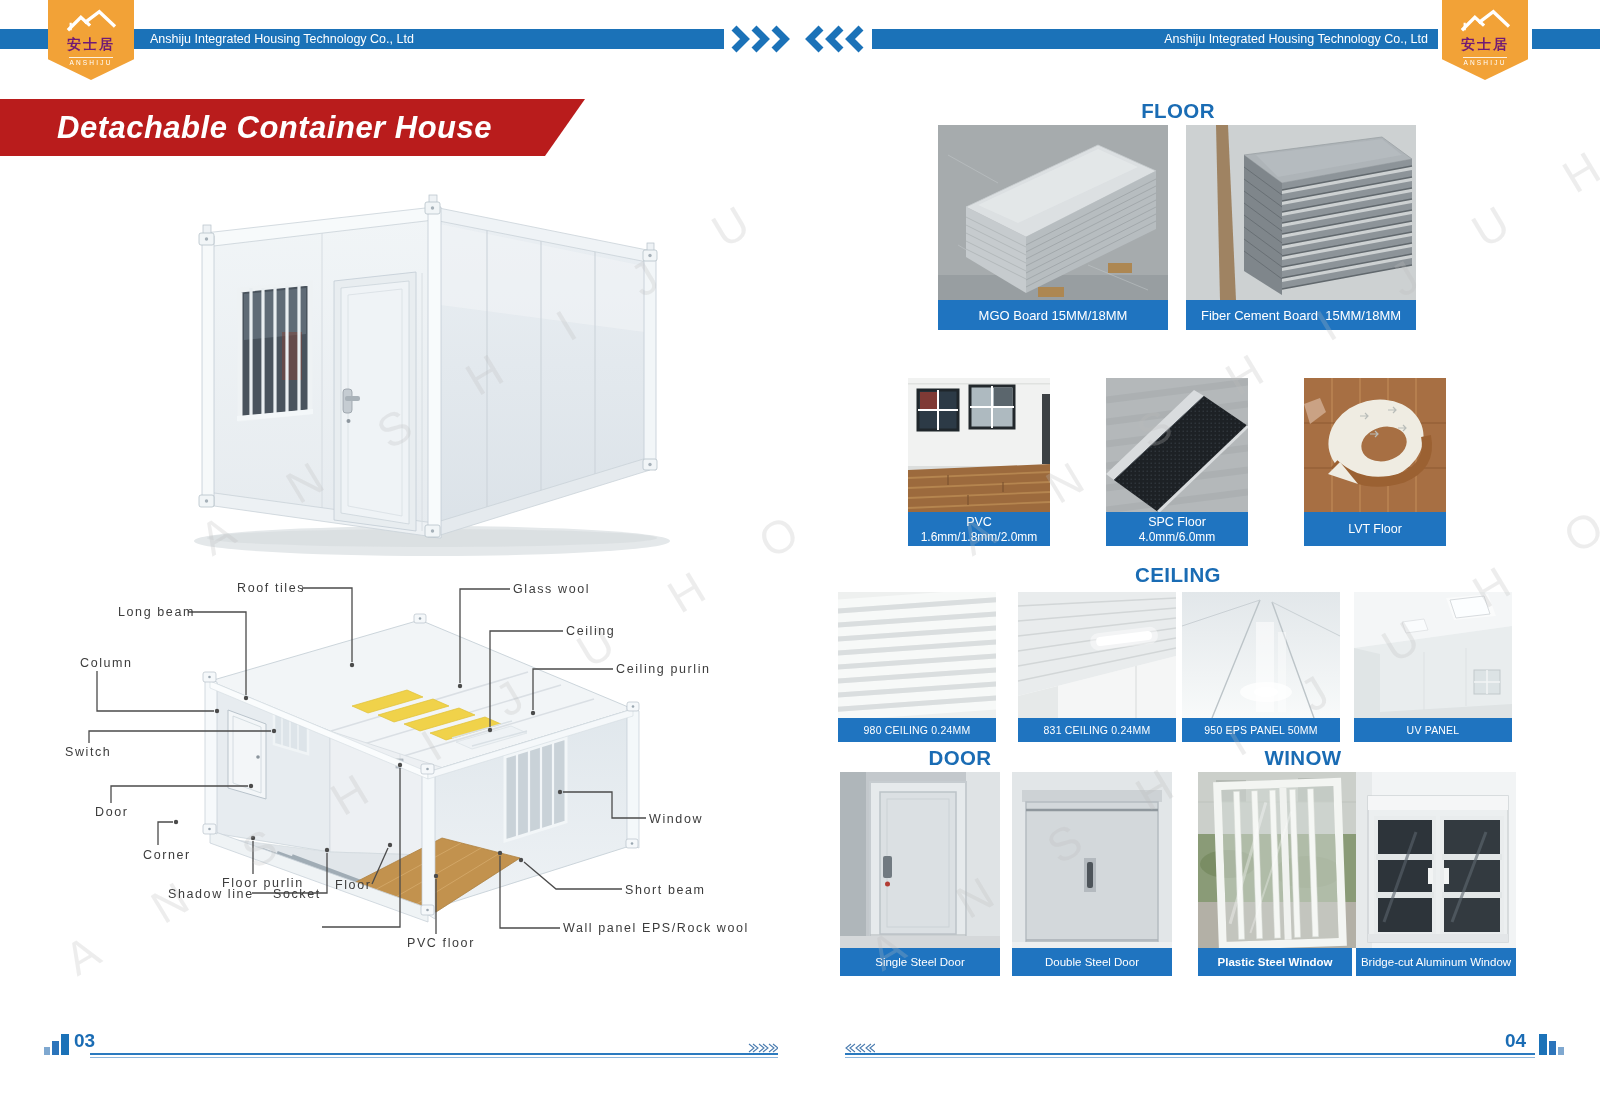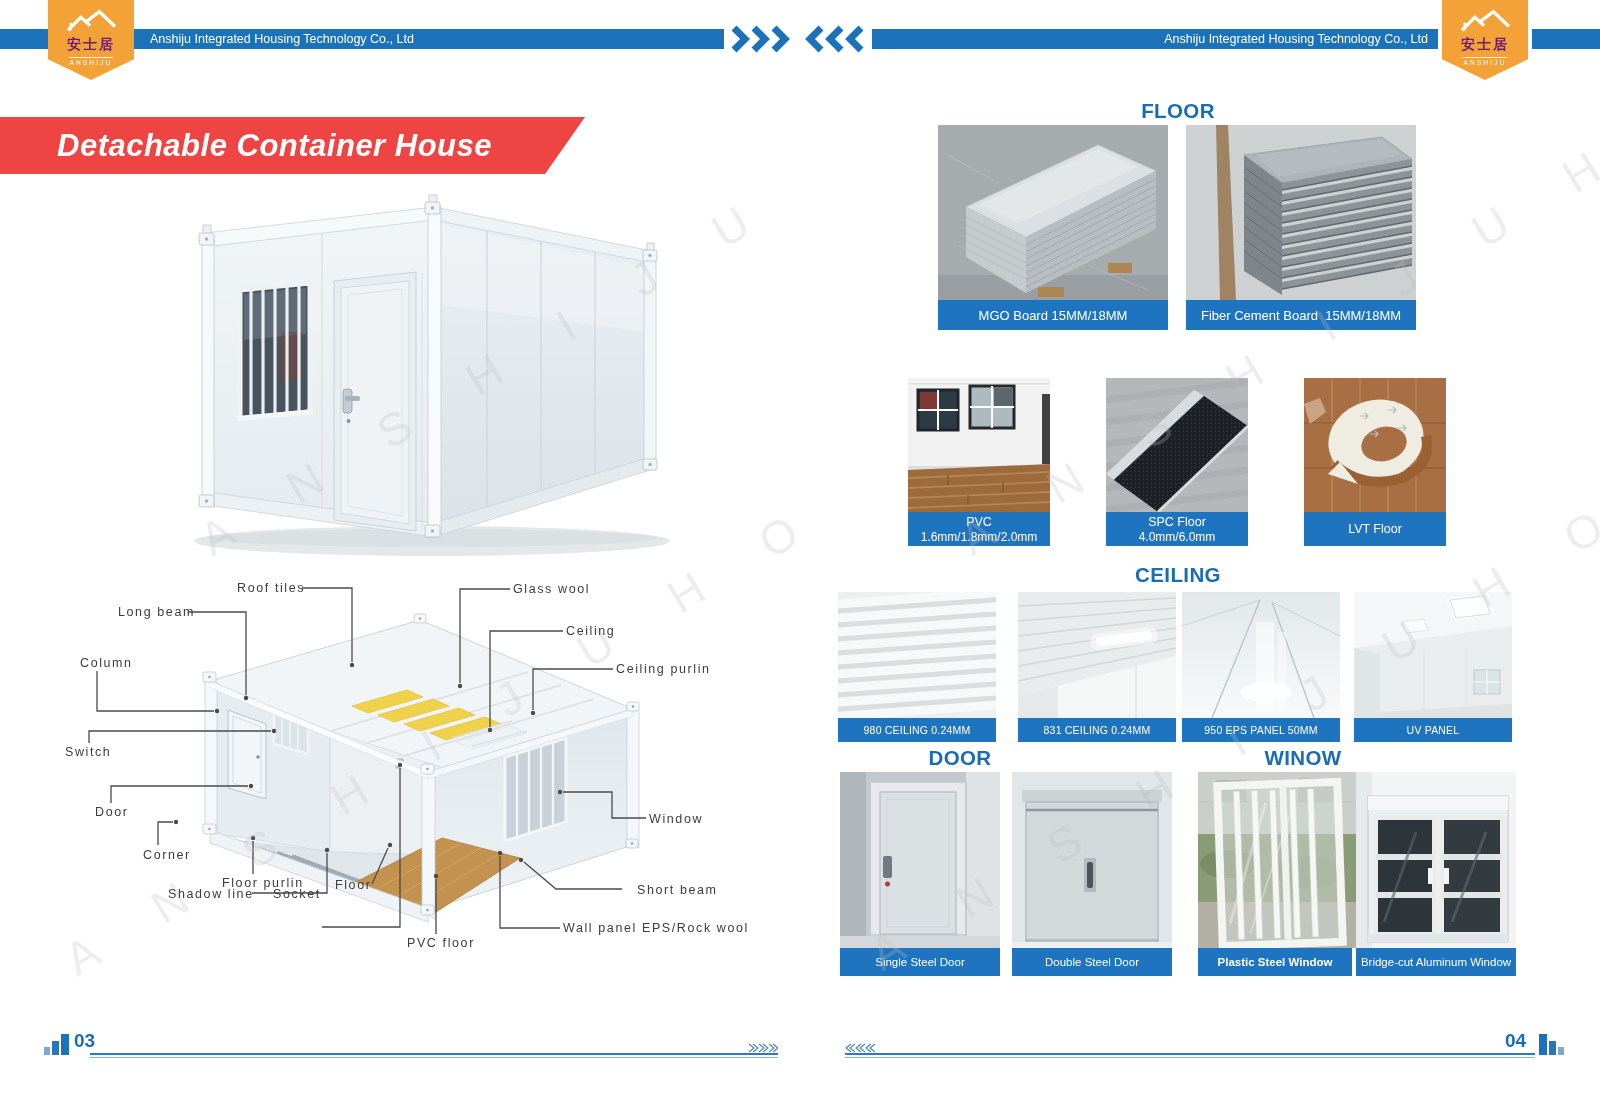--- a/index.html
+++ b/index.html
@@ -18,21 +18,21 @@
   .hbar-text{color:#fff;font-size:12.5px;line-height:20px;white-space:nowrap;}
   .badge{position:absolute;top:0;width:86px;height:80px;background:#f2a237;z-index:6;text-align:center;
          clip-path:polygon(0 0,100% 0,100% 74%,50% 100%,0 74%);}
   .badge svg{margin-top:9px;}
   .bcn{color:#701a75;font-size:14px;font-weight:bold;letter-spacing:2px;line-height:14px;}
   .ben{color:#fff;font-size:6.5px;letter-spacing:2.2px;display:inline-block;border-top:1px solid rgba(255,255,255,.85);
        padding-top:1px;margin-top:1px;line-height:7px;}
   .hchev{position:absolute;z-index:5;}
 
   
-  .banner{position:absolute;left:0;top:117px;width:585px;height:57px;background:#ef4444;z-index:4;
+  .banner{position:absolute;left:0;top:99px;width:585px;height:57px;background:#b91c1c;z-index:4;
           clip-path:polygon(0 0,100% 0,calc(100% - 40px) 100%,0 100%);}
   .banner span{display:block;color:#fff;font-size:31px;font-weight:bold;font-style:italic;
                line-height:57px;padding-left:57px;letter-spacing:.5px;}
 
   
   .lp-svg{position:absolute;left:0;top:0;z-index:2;}
   .dlabel{position:absolute;z-index:4;font-size:12.5px;letter-spacing:1.6px;color:#3c3c3c;white-space:nowrap;}
 
   
   .sec-h{position:absolute;z-index:4;color:#1a6cb4;font-weight:bold;font-size:20.5px;letter-spacing:.4px;text-align:center;}
@@ -257,21 +257,21 @@
     <div class="dlabel" style="left:143px;top:848px;">Corner</div>
     <div class="dlabel" style="left:222px;top:876px;">Floor purlin</div>
     <div class="dlabel" style="left:168px;top:887px;">Shadow line</div>
     <div class="dlabel" style="left:273px;top:887px;">Socket</div>
     <div class="dlabel" style="left:407px;top:936px;">PVC floor</div>
     <div class="dlabel" style="left:335px;top:878px;">Floor</div>
     <div class="dlabel" style="left:513px;top:582px;">Glass wool</div>
     <div class="dlabel" style="left:566px;top:624px;">Ceiling</div>
     <div class="dlabel" style="left:616px;top:662px;">Ceiling purlin</div>
     <div class="dlabel" style="left:649px;top:812px;">Window</div>
-    <div class="dlabel" style="left:625px;top:883px;margin-left:12px;">Short beam</div>
+    <div class="dlabel" style="left:625px;top:883px;">Short beam</div>
     <div class="dlabel" style="left:563px;top:921px;">Wall panel EPS/Rock wool</div>
 
     <svg class="ficon" style="left:44px;top:1034px;" width="26" height="21" viewBox="0 0 26 21">
       <rect x="0" y="13" width="6" height="8" fill="#7fa8d0"></rect>
         <rect x="8" y="7" width="7" height="14" fill="#2b74bb"></rect>
         <rect x="17" y="0" width="8" height="21" fill="#1b72b8"></rect>
     </svg>
     <div class="fnum" style="left:74px;top:1030px;">03</div>
     <div class="fline" style="left:90px;top:1053px;width:688px;"></div>
     <svg class="ficon" style="left:748px;top:1043px;" width="30" height="10" viewBox="0 0 30 10">

